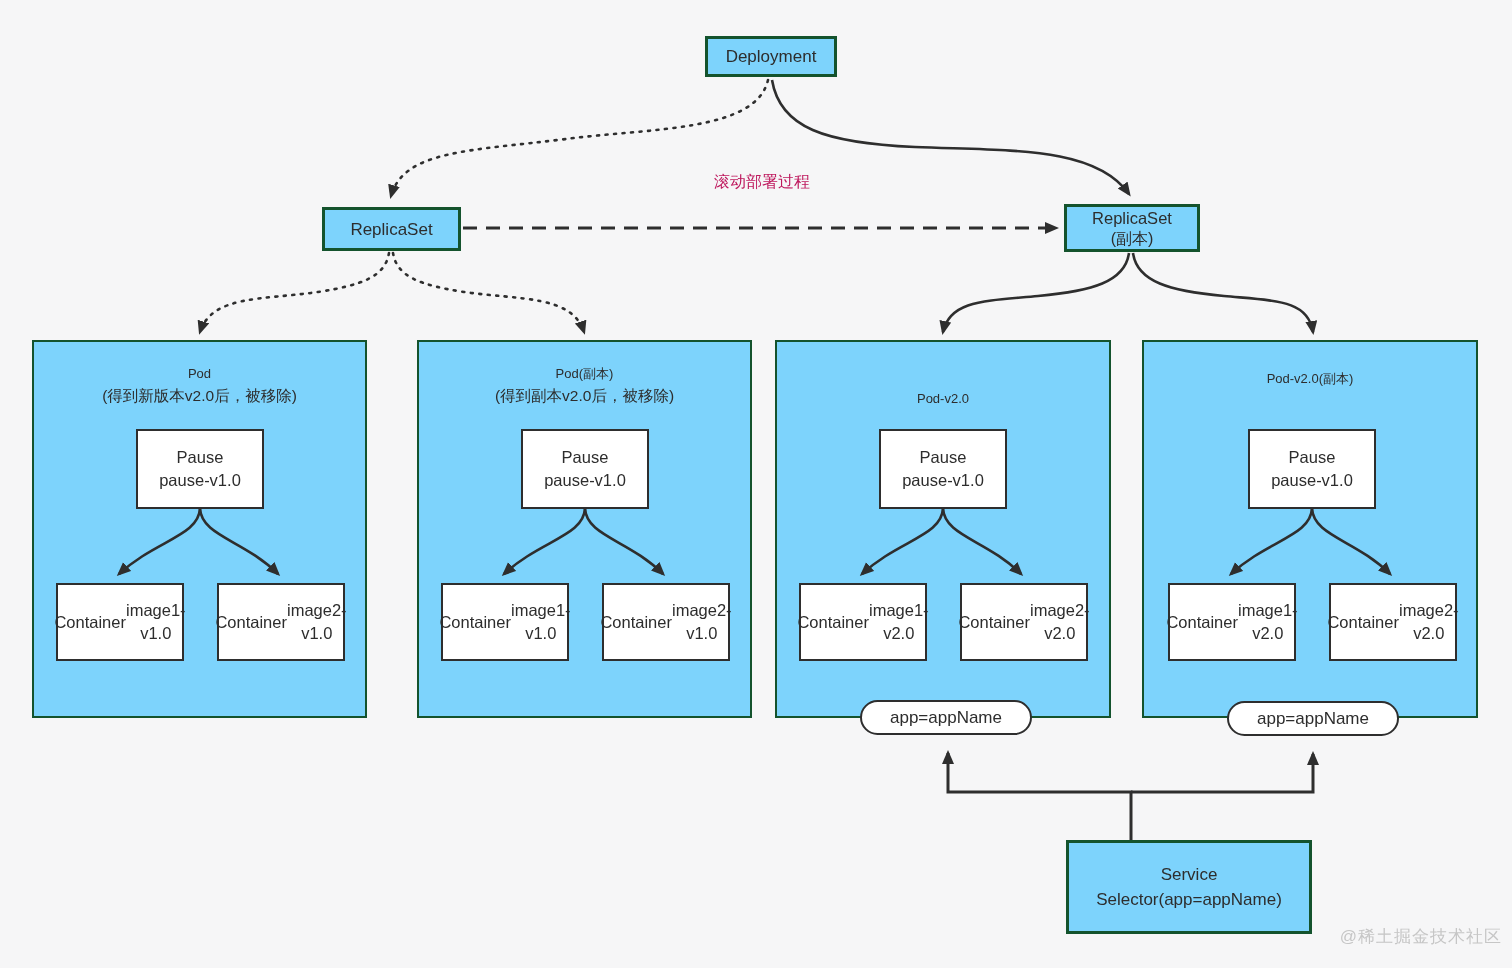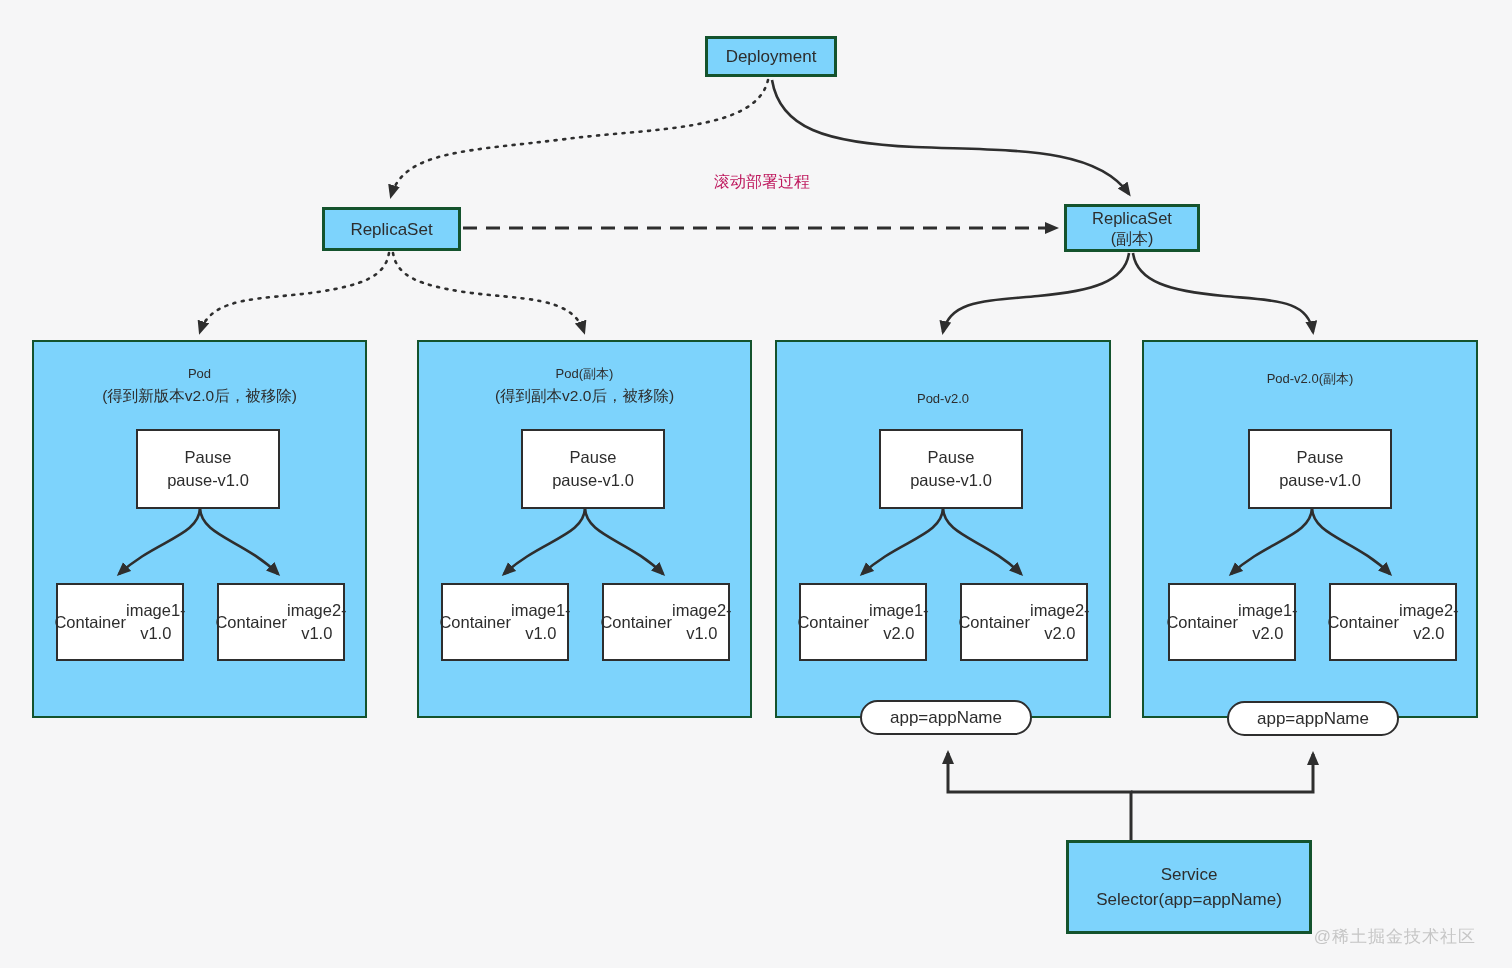--- a/index.html
+++ b/index.html
@@ -12,37 +12,37 @@
   .box{
     position:absolute;background:#7dd3fc;border:3px solid #14532d;
     display:flex;flex-direction:column;align-items:center;justify-content:center;
     text-align:center;box-sizing:border-box;z-index:1;
   }
   .box .l1{font-size:17px;line-height:23px;}
   .pod{border-width:2px;justify-content:flex-start;}
   .pod-title{position:absolute;top:20px;left:0;right:0;text-align:center;}
   .pod-title .t1{font-size:13px;line-height:23px;}
   .pod-title .t2{font-size:15.5px;line-height:22px;}
-  .pause-box{position:absolute;left:102px;top:87px;width:144px;height:80px;
+  .pause-box{position:absolute;left:102px;top:87px;width:128px;height:80px;
     background:#fff;border:2.5px solid #2e2e2e;box-sizing:border-box;
     display:flex;flex-direction:column;align-items:center;justify-content:center;}
   .cont-box{position:absolute;top:241px;width:128px;height:78px;
     background:#fff;border:2.5px solid #2e2e2e;box-sizing:border-box;
     display:flex;flex-direction:row;align-items:center;justify-content:center;text-align:center;}
   .cont-box.c1{left:22px;}
   .cont-box.c2{left:183px;}
   .cont-box .l1,.pause-box .l1{font-size:16.5px;line-height:23px;}
   .pill{
     position:absolute;width:172px;height:35px;background:#fff;
     border:2.5px solid #2e2e2e;border-radius:24px;box-sizing:border-box;
     display:flex;align-items:center;justify-content:center;
     font-size:17px;z-index:3;
   }
   .floating-label{position:absolute;font-size:16px;color:#be185d;z-index:1;}
-  .watermark{position:absolute;right:36px;bottom:20px;font-size:17px;color:#c6c6c6;z-index:1;letter-spacing:1px;}
+  .watermark{position:absolute;right:10px;bottom:20px;font-size:17px;color:#c6c6c6;z-index:1;letter-spacing:1px;}
 </style>
 </head>
 <body>
 
 <div class="stage">
 
   <svg width="1512" height="968" viewBox="0 0 1512 968">
     <defs>
       <marker id="arr" markerUnits="userSpaceOnUse" markerWidth="16" markerHeight="14" refX="11" refY="6" orient="auto">
         <path d="M0,0 L14,6 L0,12 Z" fill="#2e2e2e"></path>

